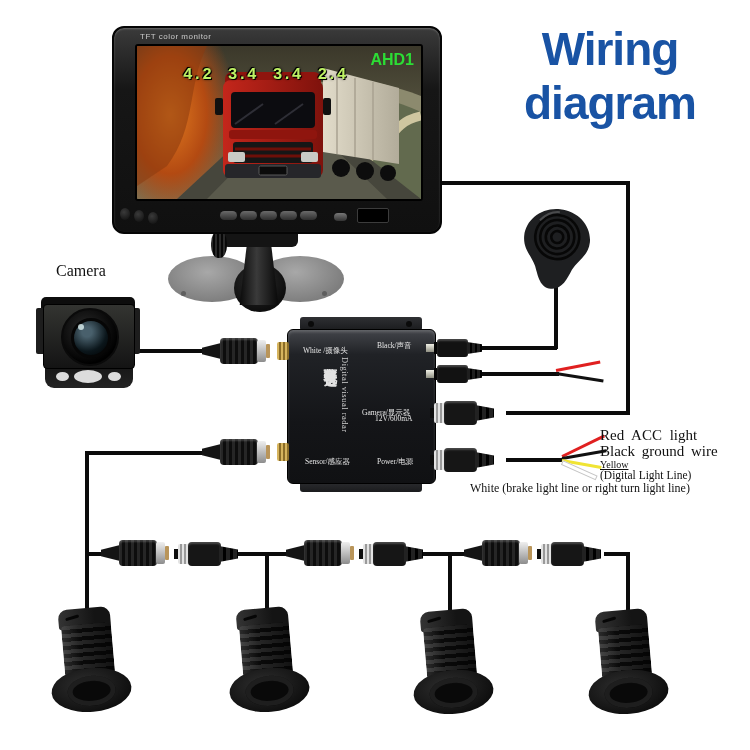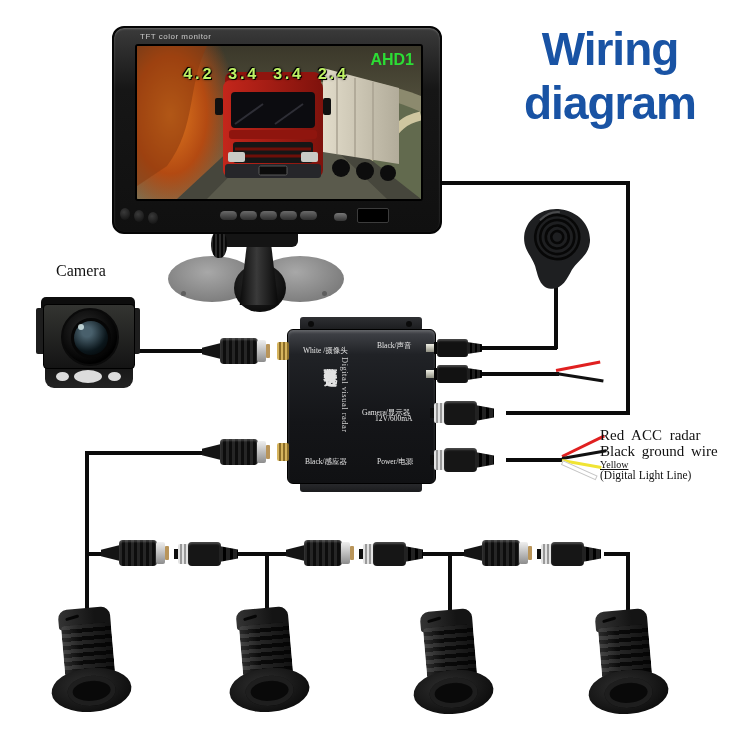--- a/index.html
+++ b/index.html
@@ -275,21 +275,21 @@
 
   <div class="flange" style="left:300px;top:317px;width:122px;height:14px;"></div>
   <div class="flangehole" style="left:308px;top:321px;"></div>
   <div class="flangehole" style="left:406px;top:321px;"></div>
   <div class="flange" style="left:300px;top:480px;width:122px;height:12px;"></div>
   <div id="box" class="abs"></div>
   <div class="portlbl" style="left:303px;top:346px;">White /摄像头</div>
   <div class="portlbl" style="left:377px;top:341px;">Black/声音</div>
   <div class="portlbl" style="left:375px;top:366px;margin-top:48px;">12V/600mA</div>
   <div class="portlbl" style="left:362px;top:408px;">Gamera/显示器</div>
-  <div class="portlbl" style="left:305px;top:457px;">Black/感应器</div>
+  <div class="portlbl" style="left:305px;top:457px;">Sensor/感应器</div>
   <div class="portlbl" style="left:377px;top:457px;">Power/电源</div>
   <div id="boxtitle" class="abs">
     <div class="cn">数字可视雷达</div>
     <div class="en">Digital visual radar</div>
   </div>
   <div class="goldport" style="left:277px;top:342px;"></div>
   <div class="goldport" style="left:277px;top:443px;"></div>
 
   <div class="conn" style="left:202px;top:338px;width:68px;height:26px;">
     <div class="cone-r"></div>
@@ -334,24 +334,25 @@
       <g fill="none" stroke="#070707" stroke-width="2.6" transform="rotate(6 37 41)">
         <circle cx="37" cy="29" r="6"></circle>
           <circle cx="37" cy="29" r="11.5"></circle>
         <circle cx="37" cy="29" r="17"></circle>
           <circle cx="37" cy="29" r="22"></circle>
       </g>
       <path d="M18,14 C24,7 31,4 37,4" stroke="#4a4b4d" stroke-width="2" fill="none" transform="rotate(6 37 41)"></path>
     </svg>
   </div>
 
-  <div id="leg-red" class="legend">Red  ACC radar</div>
+  <div id="leg-red" class="legend">Red  ACC light</div>
   <div id="leg-black" class="legend">Black ground wire</div>
   <div id="leg-y1" class="legend">Yellow</div>
   <div id="leg-y2" class="legend">(Digital Light Line)</div>
+  <div id="leg-white" class="legend">White (brake light line or right turn light line)</div>
 
   <div class="conn" style="left:101px;top:540px;width:68px;height:26px;">
     <div class="cone-r"></div>
       <div class="cbarrel"></div>
       <div class="cring"></div>
       <div class="cpins"></div>
   </div>
   <div class="conn" style="left:174px;top:542px;width:66px;height:24px;">
     <div class="mtip"></div>
       <div class="mband"></div>

